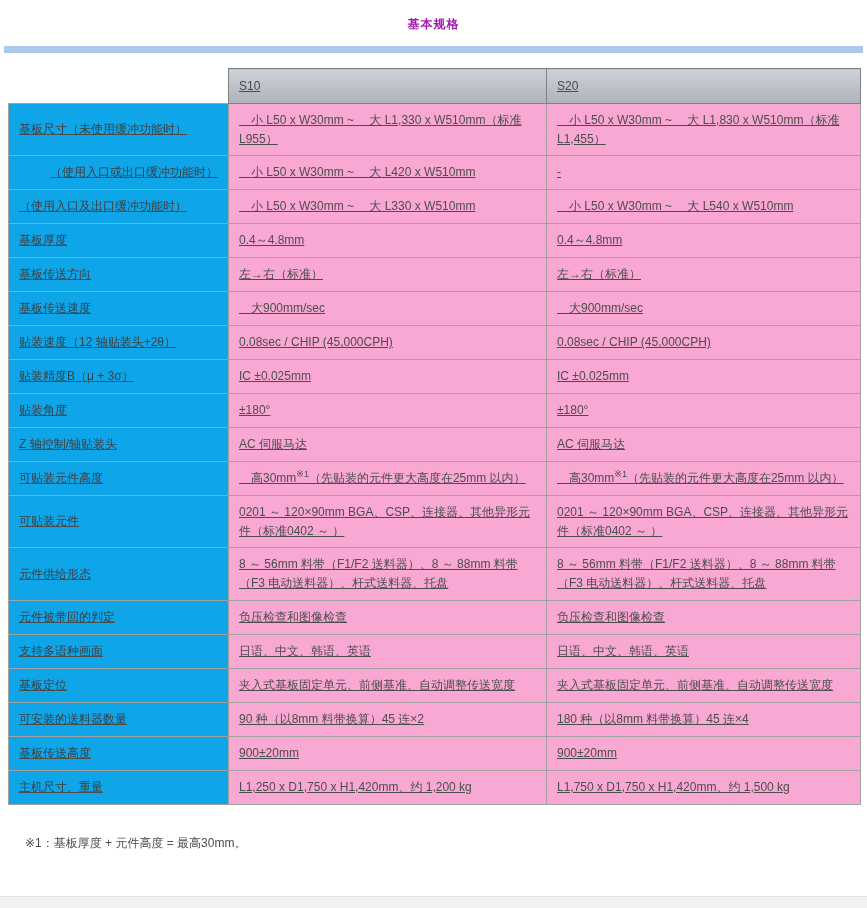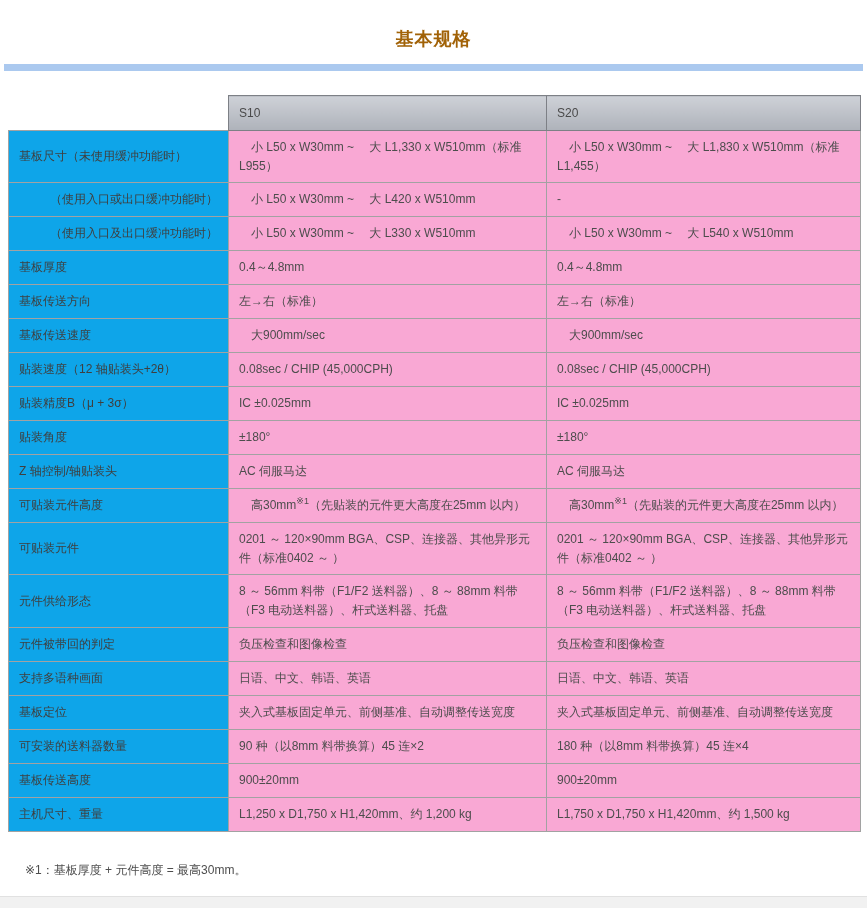--- a/index.html
+++ b/index.html
@@ -3,27 +3,27 @@
 <meta charset="utf-8">
 <style>
   html, body { margin:0; padding:0; }
   body {
     width:867px; height:908px; position:relative; overflow:hidden;
     background:#ffffff;
     font-family:"Liberation Sans","DejaVu Sans",sans-serif;
     color:#4d4d4d;
   }
   .page-title {
-    text-align:center; font-size:18px; font-weight:bold; color:#a16207;
-    padding-top:27px; letter-spacing:1px;
+    text-align:center; font-size:12px; font-weight:bold; color:#a21caf;
+    padding-top:16px; letter-spacing:1px;
   }
   .accent-bar {
     height:7px; background:#abc9ef; margin:13px 4px 0 4px;
   }
-  .table-wrap { margin:24px 7px 0 8px; }
+  .table-wrap { margin:15px 7px 0 8px;text-decoration:underline; }
   table.spec {
     border-collapse:collapse; width:852px; table-layout:fixed;
     font-size:12px;
   }
   table.spec th, table.spec td {
     border:1px solid #a2a2a2;
     padding:7px 10px;
     vertical-align:middle;
     line-height:1.55;
     overflow:hidden;
@@ -75,21 +75,21 @@
     <td class="val">　小 L50 x W30mm ~　 大 L1,830 x W510mm（标准L1,455）</td>
   </tr>
 
   <tr>
     <th class="rowlabel" style="text-align: right;">（使用入口或出口缓冲功能时）</th>
     <td class="val">　小 L50 x W30mm ~　 大 L420 x W510mm</td>
     <td class="val">-</td>
   </tr>
 
   <tr>
-    <th class="rowlabel" style="text-align: right;">（使用入口及出口缓冲功能时）</th>
+    <th class="rowlabel" style="text-align: left;">（使用入口及出口缓冲功能时）</th>
     <td class="val">　小 L50 x W30mm ~　 大 L330 x W510mm</td>
     <td class="val">　小 L50 x W30mm ~　 大 L540 x W510mm</td>
   </tr>
 
   <tr>
     <th class="rowlabel">基板厚度</th>
     <td class="val">0.4～4.8mm</td>
     <td class="val">0.4～4.8mm</td>
   </tr>
 

